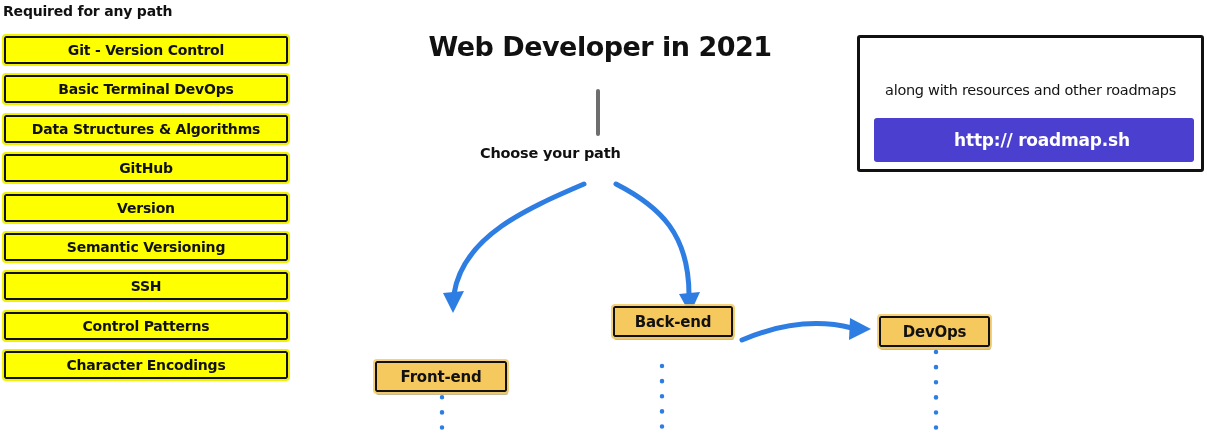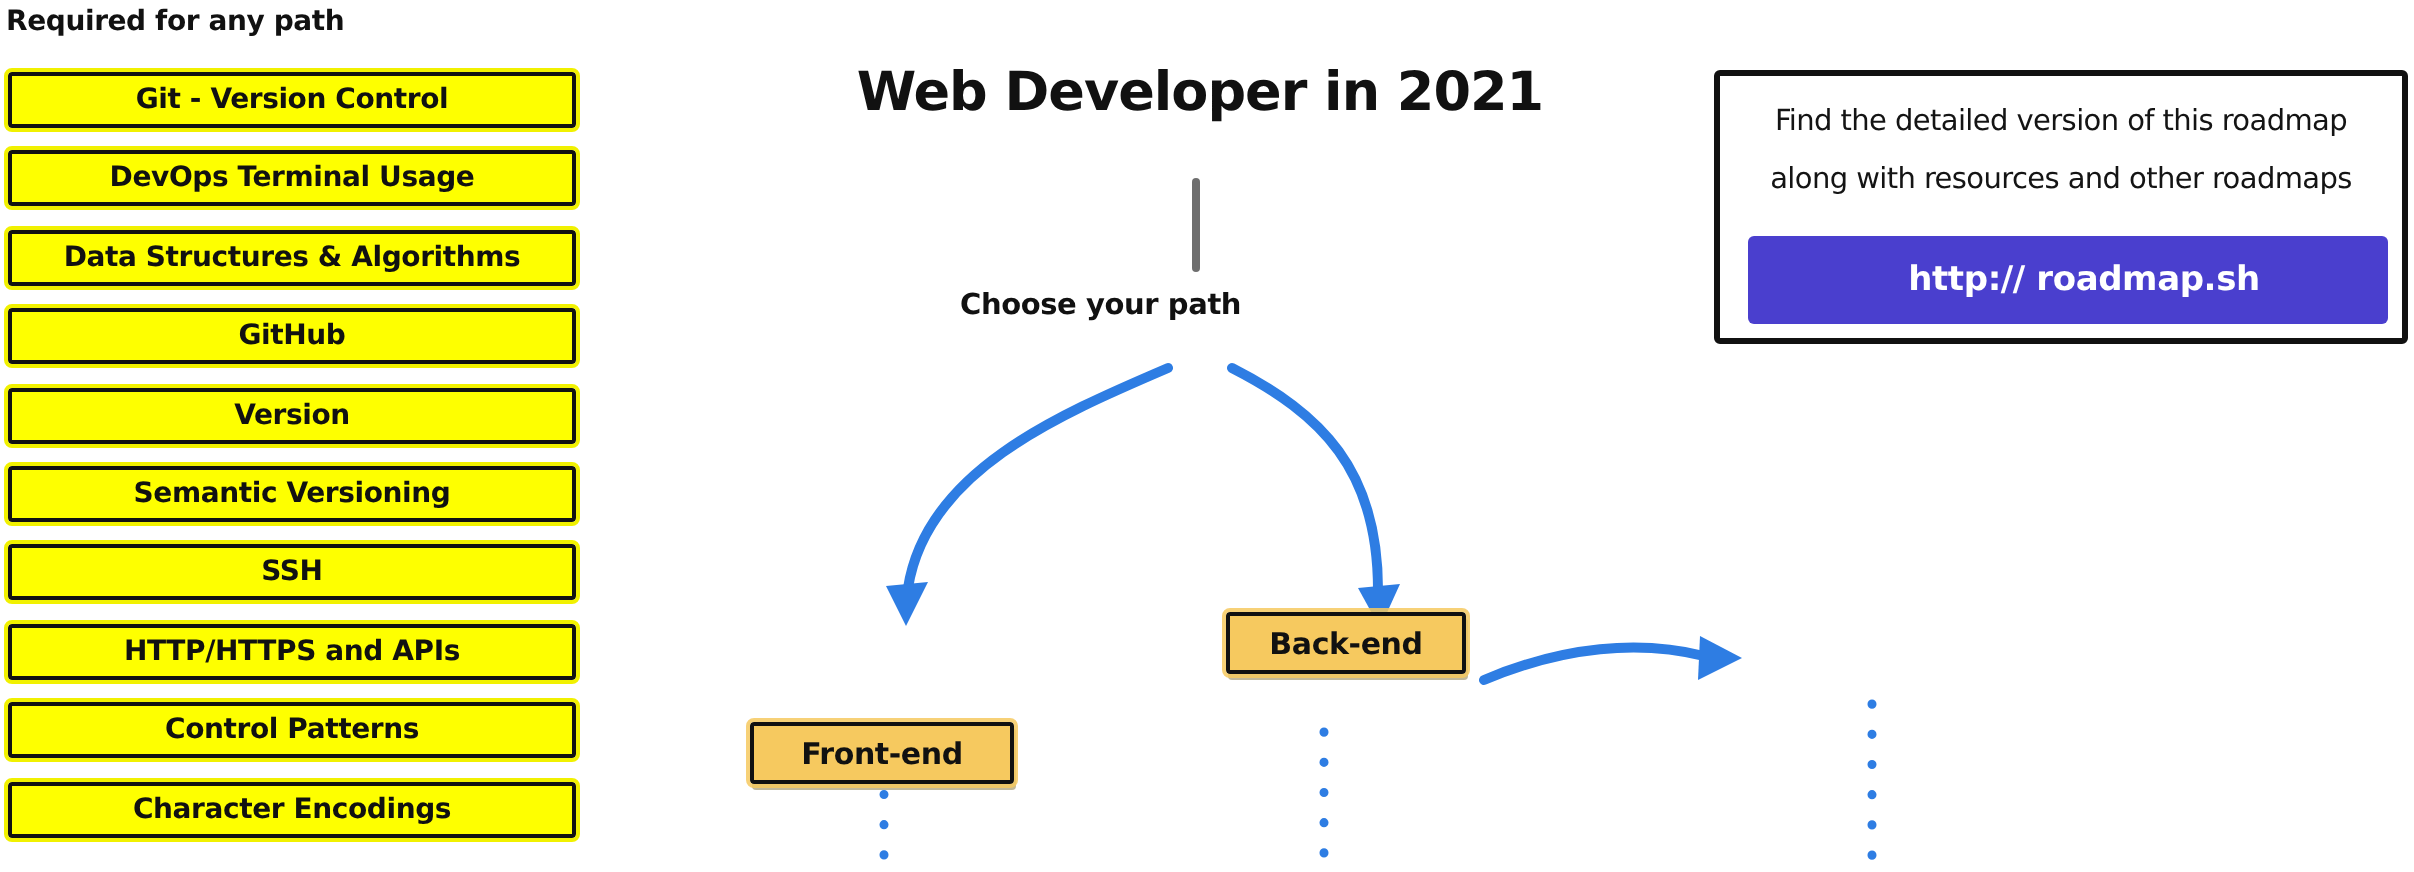--- a/index.html
+++ b/index.html
@@ -83,27 +83,26 @@
   }
 </style>
 </head>
 <body>
 
 <div id="stage">
 
   <div class="sidebar-heading">Required for any path</div>
   <div class="sidebar-list">
     <div class="topic-box">Git - Version Control</div>
-    <div class="topic-box">DevOps Terminal Usage</div>
+    <div class="topic-box">Basic Terminal DevOps</div>
     <div class="topic-box">Data Structures &amp; Algorithms</div>
     <div class="topic-box">GitHub</div>
     <div class="topic-box">Version</div>
     <div class="topic-box">Semantic Versioning</div>
     <div class="topic-box">SSH</div>
-    <div class="topic-box">HTTP/HTTPS and APIs</div>
     <div class="topic-box">Control Patterns</div>
     <div class="topic-box">Character Encodings</div>
   </div>
 
   <div class="main-title">Web Developer in 2021</div>
   <div class="choose-label">Choose your path</div>
 
   <svg class="connector-layer" width="1207" height="436" viewBox="0 0 1207 436">
 
     <line class="stem" x1="598" y1="91" x2="598" y2="134"></line>
@@ -117,20 +116,20 @@
     <path class="arrow" d="M 742 340 C 782 323, 820 320, 852 328"></path>
     <polygon class="arrow-head" points="850,318 871,329 849,340"></polygon>
 
     <line class="dots" x1="442" y1="367" x2="442" y2="436"></line>
     <line class="dots" x1="662" y1="366" x2="662" y2="436"></line>
     <line class="dots" x1="936" y1="352" x2="936" y2="436"></line>
   </svg>
 
   <div class="node-box" id="node-frontend">Front-end</div>
   <div class="node-box" id="node-backend">Back-end</div>
+  <div class="node-box" id="node-devops">DevOps</div>
 
   <div class="info-box">
-    <div class="info-line" id="info-line1">Find the detailed version of this roadmap</div>
     <div class="info-line" id="info-line2">along with resources and other roadmaps</div>
     <div class="roadmap-link-button">http:// roadmap.sh</div>
   </div>
 
 </div>
 
 </body></html>

